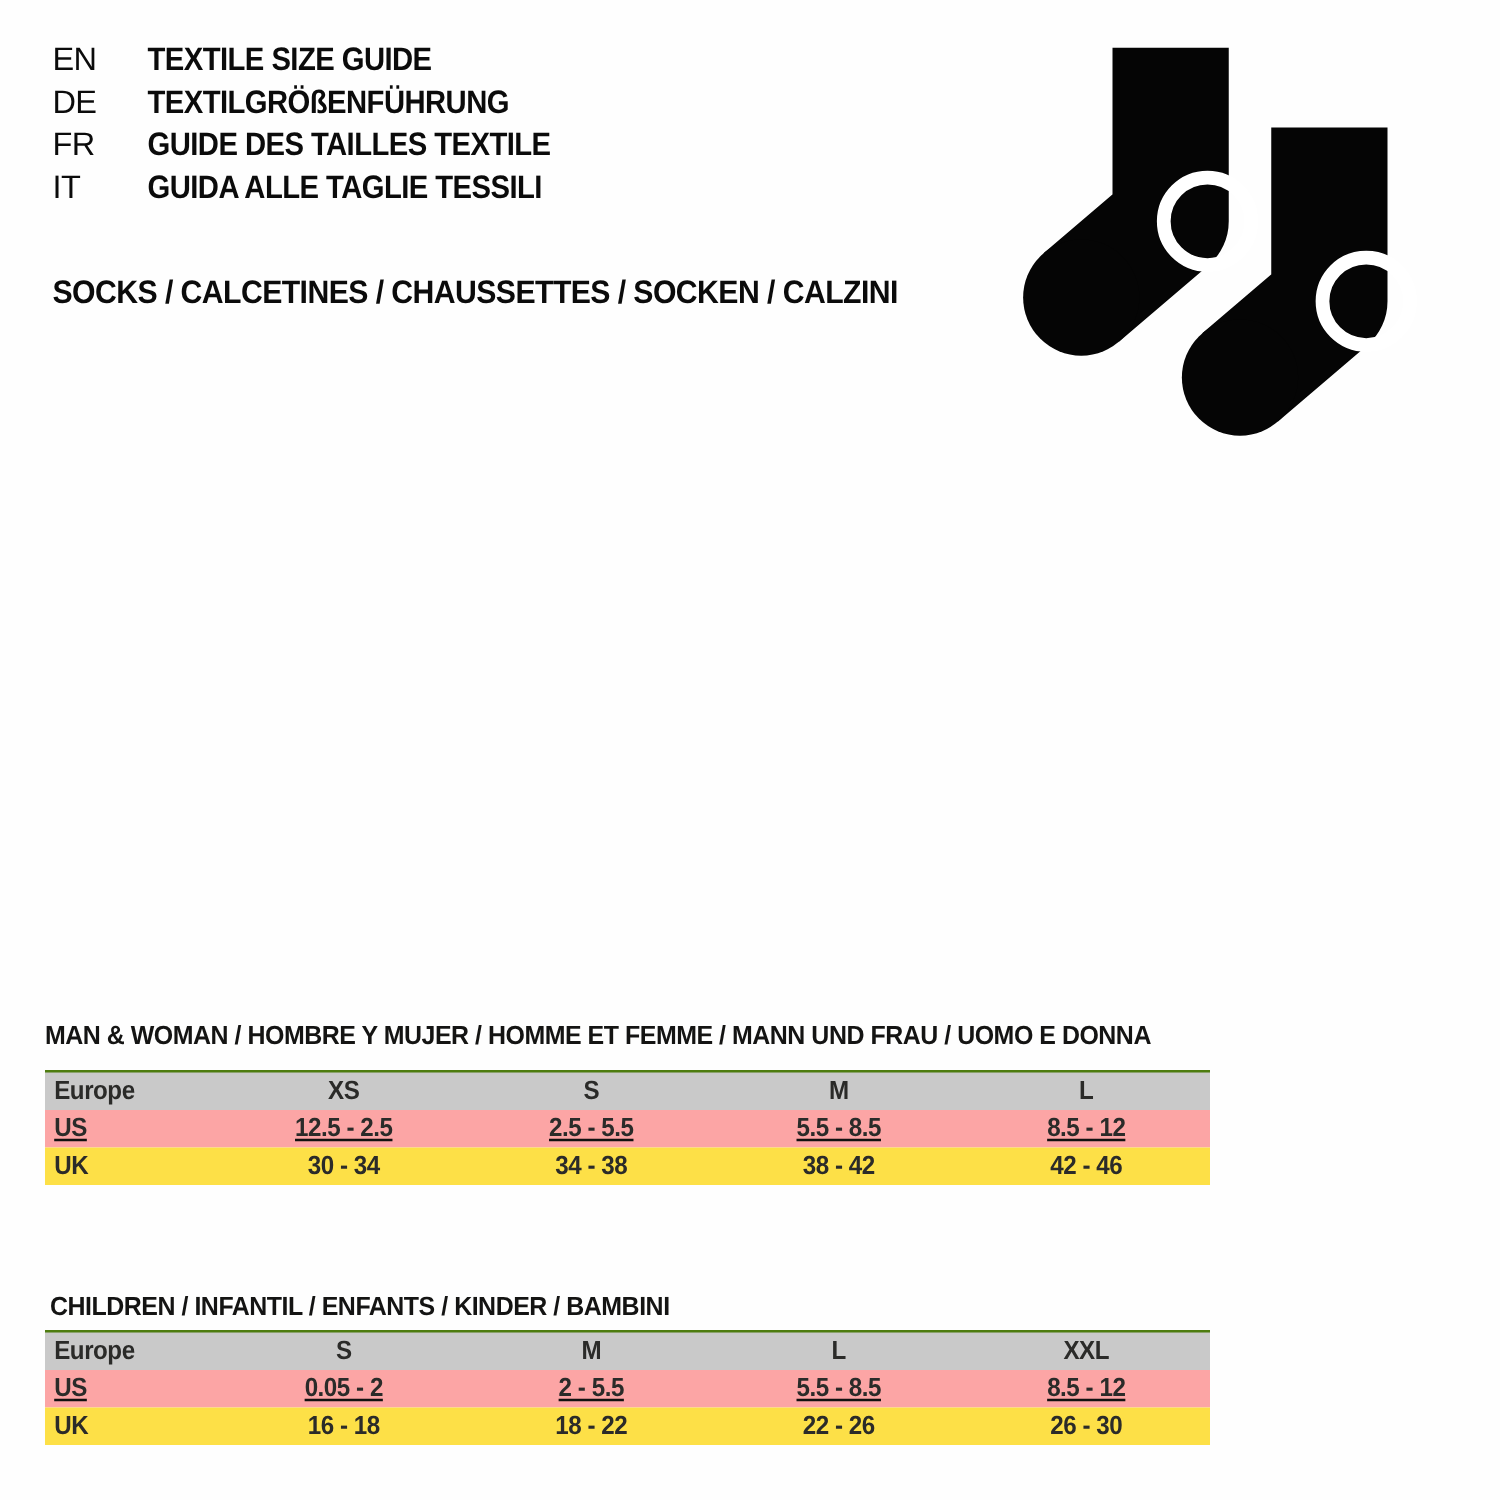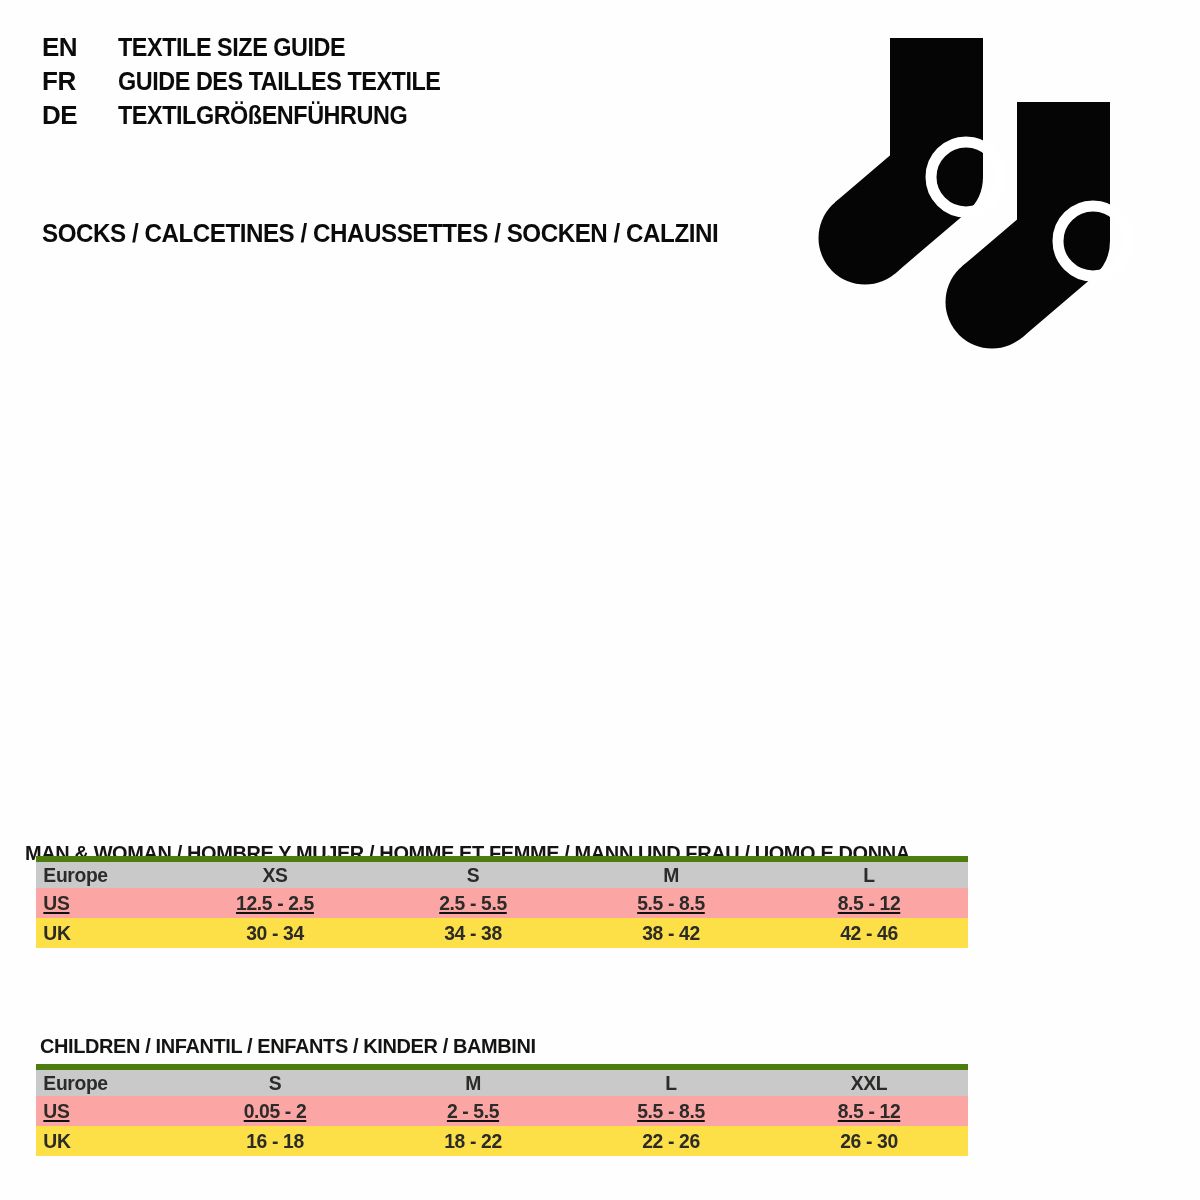--- a/index.html
+++ b/index.html
@@ -10,21 +10,21 @@
     position: relative;
     overflow: hidden;
   }
   .canvas { position: absolute; inset: 0; background: #fefefe; }
 
   
   .lang-block { position: absolute; left: 42px; top: 30px; }
   .lang-row { height: 34px; line-height: 34px; white-space: nowrap; }
   .lang-code {
     display: inline-block; width: 76px;
-    font-size: 26px; font-weight: bold; letter-spacing: -0.5px; color: #0b0b0b;
+    font-size: 26px; font-weight: normal; letter-spacing: -0.5px; color: #0b0b0b;
   }
   .lang-label {
     display: inline-block; transform: scaleX(0.90); transform-origin: 0 50%;
     font-size: 26px; font-weight: bold; letter-spacing: -0.5px; color: #0b0b0b;
   }
 
   
   .category-line { position: absolute; left: 42px; top: 216px; height: 34px; line-height: 34px; white-space: nowrap; text-align: center; }
   .category-line .cond {
     display: inline-block; transform: scaleX(0.93); transform-origin: 0 50%;
@@ -33,56 +33,59 @@
 
   
   .socks-art { position: absolute; left: 800px; top: 38px; width: 340px; height: 340px; }
 
   
   .table-title { position: absolute; height: 24px; line-height: 24px; white-space: nowrap; }
   .table-title .cond {
     display: inline-block; transform: scaleX(0.95); transform-origin: 0 50%;
     font-size: 21px; font-weight: bold; letter-spacing: -0.4px; color: #141413;
   }
-  .title-1 { left: 25px; top: 816px; margin-top: 24px; }
+  .title-1 { left: 36px; top: 816px; }
   .title-2 { left: 40px; top: 1033px; text-align: center; }
 
   .size-table { position: absolute; width: 932px; }
   .table-1 { left: 36px; top: 856px; }
   .table-2 { left: 36px; top: 1064px; }
 
   .trow {
     display: grid;
     grid-template-columns: 140px 198px 198px 198px 198px;
     height: 30px; align-items: center;
   }
-  .trow.head { background: #c9c9c9; border-top: 6px solid #4d7c0f; height: 32px; }
+  .trow.head { background: #c9c9c9; border-top: 2px solid #4d7c0f; height: 32px; }
   .trow.r-white { background: #fca5a5; text-decoration: underline; }
   .trow.r-alt { background: #fde047; }
 
   .cell {
     font-size: 21px; font-weight: bold; letter-spacing: -0.4px; color: #2b2b29;
     text-align: center; transform: scaleX(0.92); white-space: nowrap;
   }
   .cell.lbl { text-align: left; padding-left: 8px; transform-origin: 0 50%; }
 </style>
 </head>
 <body>
 
 <div class="canvas">
 
   <div class="lang-block">
     <div class="lang-row">
       <span class="lang-code">EN</span><span class="lang-label">TEXTILE SIZE GUIDE</span>
     </div>
     <div class="lang-row">
+      <span class="lang-code">DE</span><span class="lang-label">TEXTILGRÖßENFÜHRUNG</span>
+    </div>
+    <div class="lang-row">
       <span class="lang-code">FR</span><span class="lang-label">GUIDE DES TAILLES TEXTILE</span>
     </div>
     <div class="lang-row">
-      <span class="lang-code">DE</span><span class="lang-label">TEXTILGRÖßENFÜHRUNG</span>
+      <span class="lang-code">IT</span><span class="lang-label">GUIDA ALLE TAGLIE TESSILI</span>
     </div>
   </div>
 
   <div class="category-line">
     <span class="cond">SOCKS / CALCETINES / CHAUSSETTES / SOCKEN / CALZINI</span>
   </div>
 
   <div class="socks-art">
     <svg width="340" height="340" viewBox="0 0 340 340">
       <defs>

